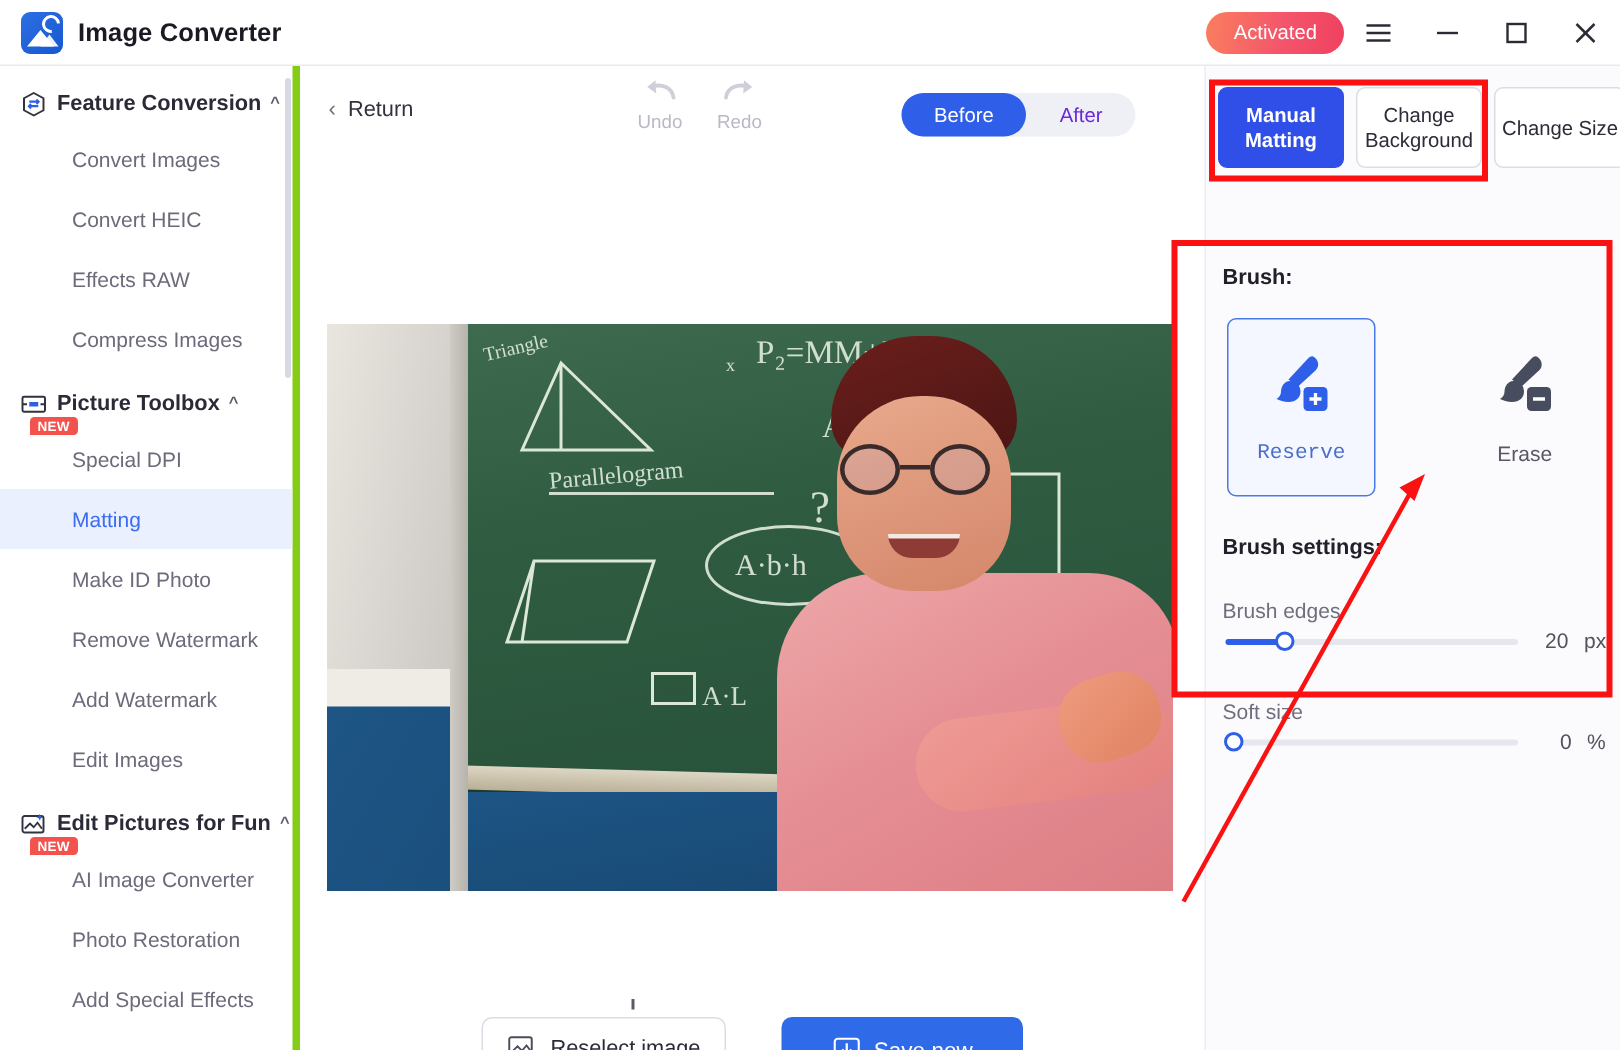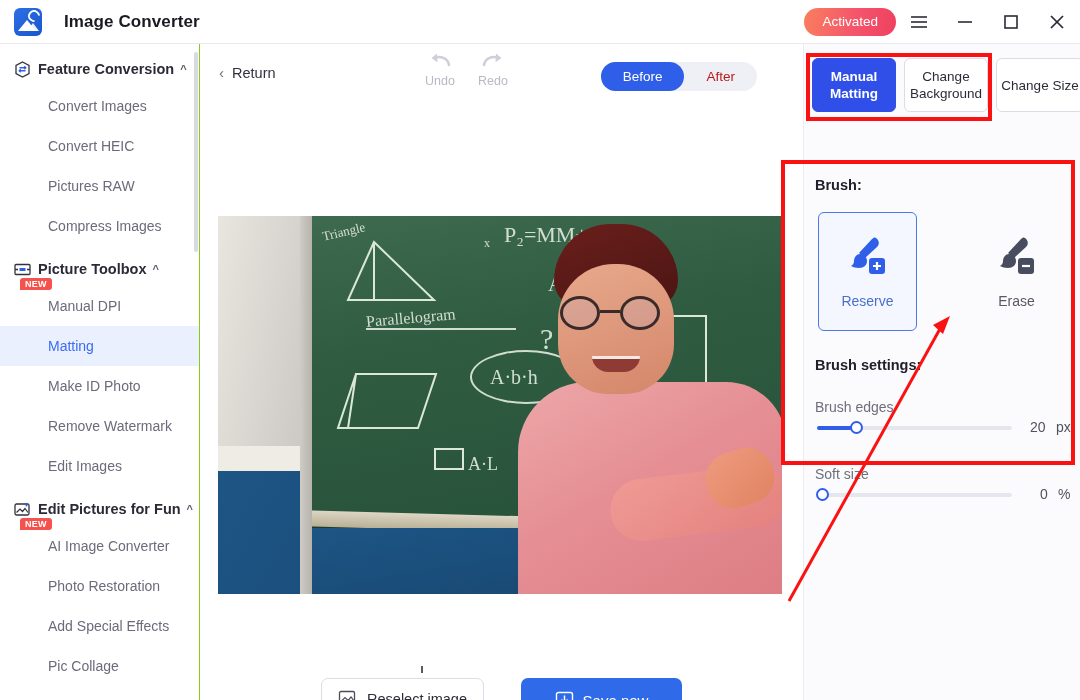--- a/index.html
+++ b/index.html
@@ -32,40 +32,40 @@
     position:absolute; left:13px; bottom:5px; width:0;height:0;
     border-left:6px solid transparent;border-right:6px solid transparent;
     border-bottom:8px solid #ffffff; opacity:.92;
   }
   .logo-arrow{
     position:absolute; right:2px; top:2px; width:12px;height:12px;
     border:2px solid #ffffff;border-radius:50%;border-right-color:transparent;
     transform:rotate(40deg);
   }
   .app-title{
-    margin-left:22px; font-size:17px; color:#1a1a22; font-weight:600;
+    margin-left:10px; font-size:17px; color:#1a1a22; font-weight:600;
     letter-spacing:.1px;
   }
   .tb-right{ margin-left:auto; display:flex; align-items:center; height:44px; }
   .activated{
     height:28px; padding:0 18px; border-radius:16px; border:none;
     background:linear-gradient(100deg,#fa7f5e 0%,#f4556b 55%,#ef4060 100%);
     color:#fff; font-size:13.5px; font-family:"Liberation Sans",sans-serif;
     display:flex;align-items:center;justify-content:center; cursor:pointer;
   }
   .winbtn{
     width:46px;height:44px;display:flex;align-items:center;justify-content:center;
     cursor:pointer;
   }
   .winbtn svg{ display:block; }
 
   
   .sidebar{
     position:absolute; left:0; top:44px; width:200px; height:656px;
-    background:#fff; border-right:1px solid #84cc16; overflow:hidden;
+    background:#fff; border-right:5px solid #84cc16; overflow:hidden;
   }
   .grp-head{
     display:flex;align-items:center; height:34px; padding-left:14px;
     font-size:14.5px; font-weight:700; color:#2b2b38; cursor:pointer;
   }
   .grp-head .gi{ width:17px;height:17px;margin-right:7px;flex:none; }
   .grp-head .chev{ margin-left:6px; color:#5a5a6a; font-size:11px; }
   .nav-item{
     height:40px; display:flex; align-items:center; padding-left:48px;
     font-size:14px; color:#6b6b7b; cursor:pointer; position:relative;
@@ -94,21 +94,21 @@
     cursor:default; width:54px;
   }
   .ur svg{ display:block; }
   .ur span{ font-size:12.5px; color:#b9b9c6; margin-top:2px; }
   .ba{
     position:absolute; right:46px; top:18px; height:29px;
     background:#eef0f6; border-radius:15px; display:flex; align-items:center; padding:0;
   }
   .ba div{
     height:29px; padding:0 22px; border-radius:15px; font-size:13.5px;
-    display:flex;align-items:center;justify-content:center; cursor:pointer; color:#b91c1c;
+    display:flex;align-items:center;justify-content:center; cursor:pointer; color:#6d28d9;
   }
   .ba div.sel{ background:#2f5fe8; color:#fff; }
 
   .canvas{ position:absolute; left:0; top:62px; width:602px; height:540px; }
   .photo{
     position:absolute; left:17px; top:110px; width:564px; height:378px;
     overflow:hidden; background:#1d3a2a;
   }
   .tickmark{
     position:absolute; left:220px; top:560px; width:2px;height:7px;background:#5a5a66;
@@ -186,21 +186,21 @@
   }
   .seg.on{ background:#2f4fe8; border-color:#2f4fe8; color:#fff; font-weight:700; }
   .seg.wide{ width:88px; }
   .brush-lbl{ position:absolute; left:11px; top:133px; font-size:14.5px; font-weight:700; color:#20202b; }
   .brushrow{ position:absolute; left:8px; top:168px; display:flex; }
   .bcard{
     width:99px;height:119px; border-radius:6px; display:flex; flex-direction:column;
     align-items:center; justify-content:center; cursor:pointer;
   }
   .bcard.sel{ border:1px solid #4a79e8; background:#f4f7ff; }
-  .bcard .lab{ font-size:14px; margin-top:13px; }
+  .bcard .lab{ font-size:14px; margin-top:13px;font-family:Liberation Mono, monospace; }
   .bcard.sel .lab{ color:#4a6fc9; }
   .bcard .lab2{ font-size:14px; margin-top:13px; color:#585866;text-align:center; }
   .bs-lbl{ position:absolute; left:11px; top:313px; font-size:14.5px; font-weight:700; color:#20202b; }
   .sl-lbl{ position:absolute; font-size:14px; color:#6e6e7d; }
   .track{ position:absolute; height:4px; border-radius:2px; background:#e6e6ef; }
   .fill{ position:absolute; height:4px; border-radius:2px; background:#2f5fe8; }
   .knob{
     position:absolute; width:13px;height:13px;border-radius:50%;
     background:#fff; border:2.5px solid #2f5fe8;
   }
@@ -271,49 +271,52 @@
       <span>Feature Conversion</span>
       <span class="chev">^</span>
     </div>
     <div class="nav-item">
         <span>Convert Images</span>
       </div>
     <div class="nav-item">
         <span>Convert HEIC</span>
       </div>
     <div class="nav-item">
-        <span>Pictures RAW</span>
+        <span>Effects RAW</span>
       </div>
     <div class="nav-item">
         <span>Compress Images</span>
       </div>
 
     <div class="grp-head" style="margin-top:6px">
       <span class="gi">
         <svg width="17" height="17" viewBox="0 0 17 17">
             <rect x="1" y="3.5" width="15" height="10" rx="1" fill="none" stroke="#32323f" stroke-width="1.3"></rect>
             <rect x="5.5" y="7" width="6" height="3" fill="#2f5fe8"></rect>
             <path d="M1 8.5h3M13 8.5h3" stroke="#32323f" stroke-width="1.3"></path>
           </svg>
       </span>
       <span>Picture Toolbox</span>
       <span class="chev">^</span>
     </div>
     <div class="nav-item">
       <span class="badge-new">NEW</span>
-      <span>Manual DPI</span>
+      <span>Special DPI</span>
     </div>
     <div class="nav-item active">
         <span>Matting</span>
       </div>
     <div class="nav-item">
         <span>Make ID Photo</span>
       </div>
     <div class="nav-item">
         <span>Remove Watermark</span>
+      </div>
+    <div class="nav-item">
+        <span>Add Watermark</span>
       </div>
     <div class="nav-item">
         <span>Edit Images</span>
       </div>
 
     <div class="grp-head" style="margin-top:6px">
       <span class="gi">
         <svg width="17" height="17" viewBox="0 0 17 17">
             <rect x="1" y="3" width="14" height="11" rx="1.5" fill="none" stroke="#32323f" stroke-width="1.3"></rect>
             <path d="M2.5 11.5 6 8l2.5 2.5L11 7.5l3 4" fill="none" stroke="#32323f" stroke-width="1.2"></path>

